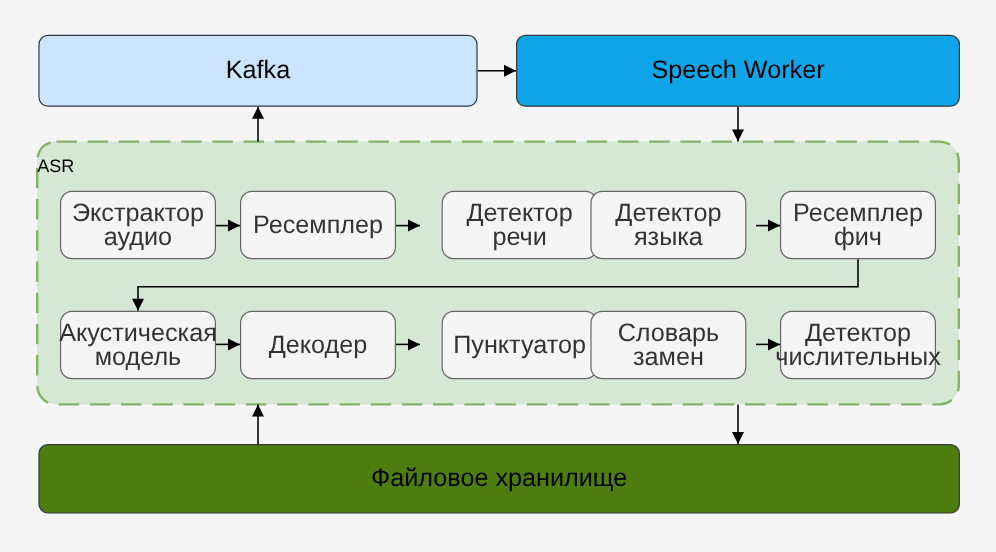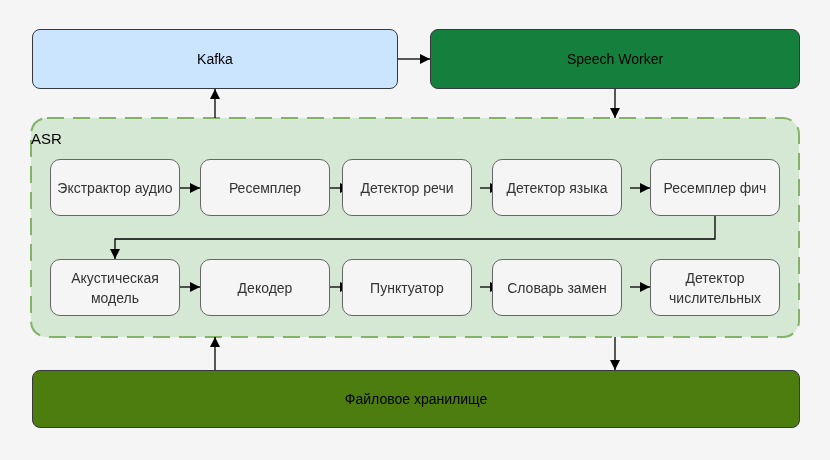--- a/index.html
+++ b/index.html
@@ -22,30 +22,30 @@
     z-index: 1;
   }
   .node {
     position: absolute;
     z-index: 2;
     box-sizing: border-box;
     display: flex;
     align-items: center;
     justify-content: center;
     text-align: center;
-    font-size: 14px;
+    font-size: 21px;
     line-height: 20px;
     color: #000000;
   }
   .big-node {
     border: 1.3px solid #36393d;
     border-radius: 8px;
   }
   .kafka   { left: 32px;  top: 29px;  width: 366px; height: 60px; background: #cce5ff; }
-  .speech  { left: 430px; top: 29px;  width: 370px; height: 60px; background: #15803d; }
+  .speech  { left: 430px; top: 29px;  width: 370px; height: 60px; background: #0ea5e9; }
   .storage { left: 32px;  top: 370px; width: 768px; height: 58px; background: #4d7c0f; }
   .asr-label {
     position: absolute;
     z-index: 2;
     left: 31px;
     top: 130px;
     width: 830px;
     text-align: left;
     font-size: 15px;
     color: #000000;
@@ -56,21 +56,21 @@
     background: #f5f5f5;
     border: 1.3px solid #666666;
     border-radius: 10px;
     color: #333333;
     padding: 2px 6px;
   }
   .r1 { top: 159px; }
   .r2 { top: 259px; }
   .c1 { left: 50px; }
   .c2 { left: 200px; }
-  .c3 { left: 342px; }
+  .c3 { left: 368px; }
   .c4 { left: 492px; }
   .c5 { left: 650px; }
   .edge {
     fill: none;
     stroke: #000000;
     stroke-width: 1.3;
   }
   .asr-rect {
     fill: #d5e8d4;
     stroke: #82b366;

